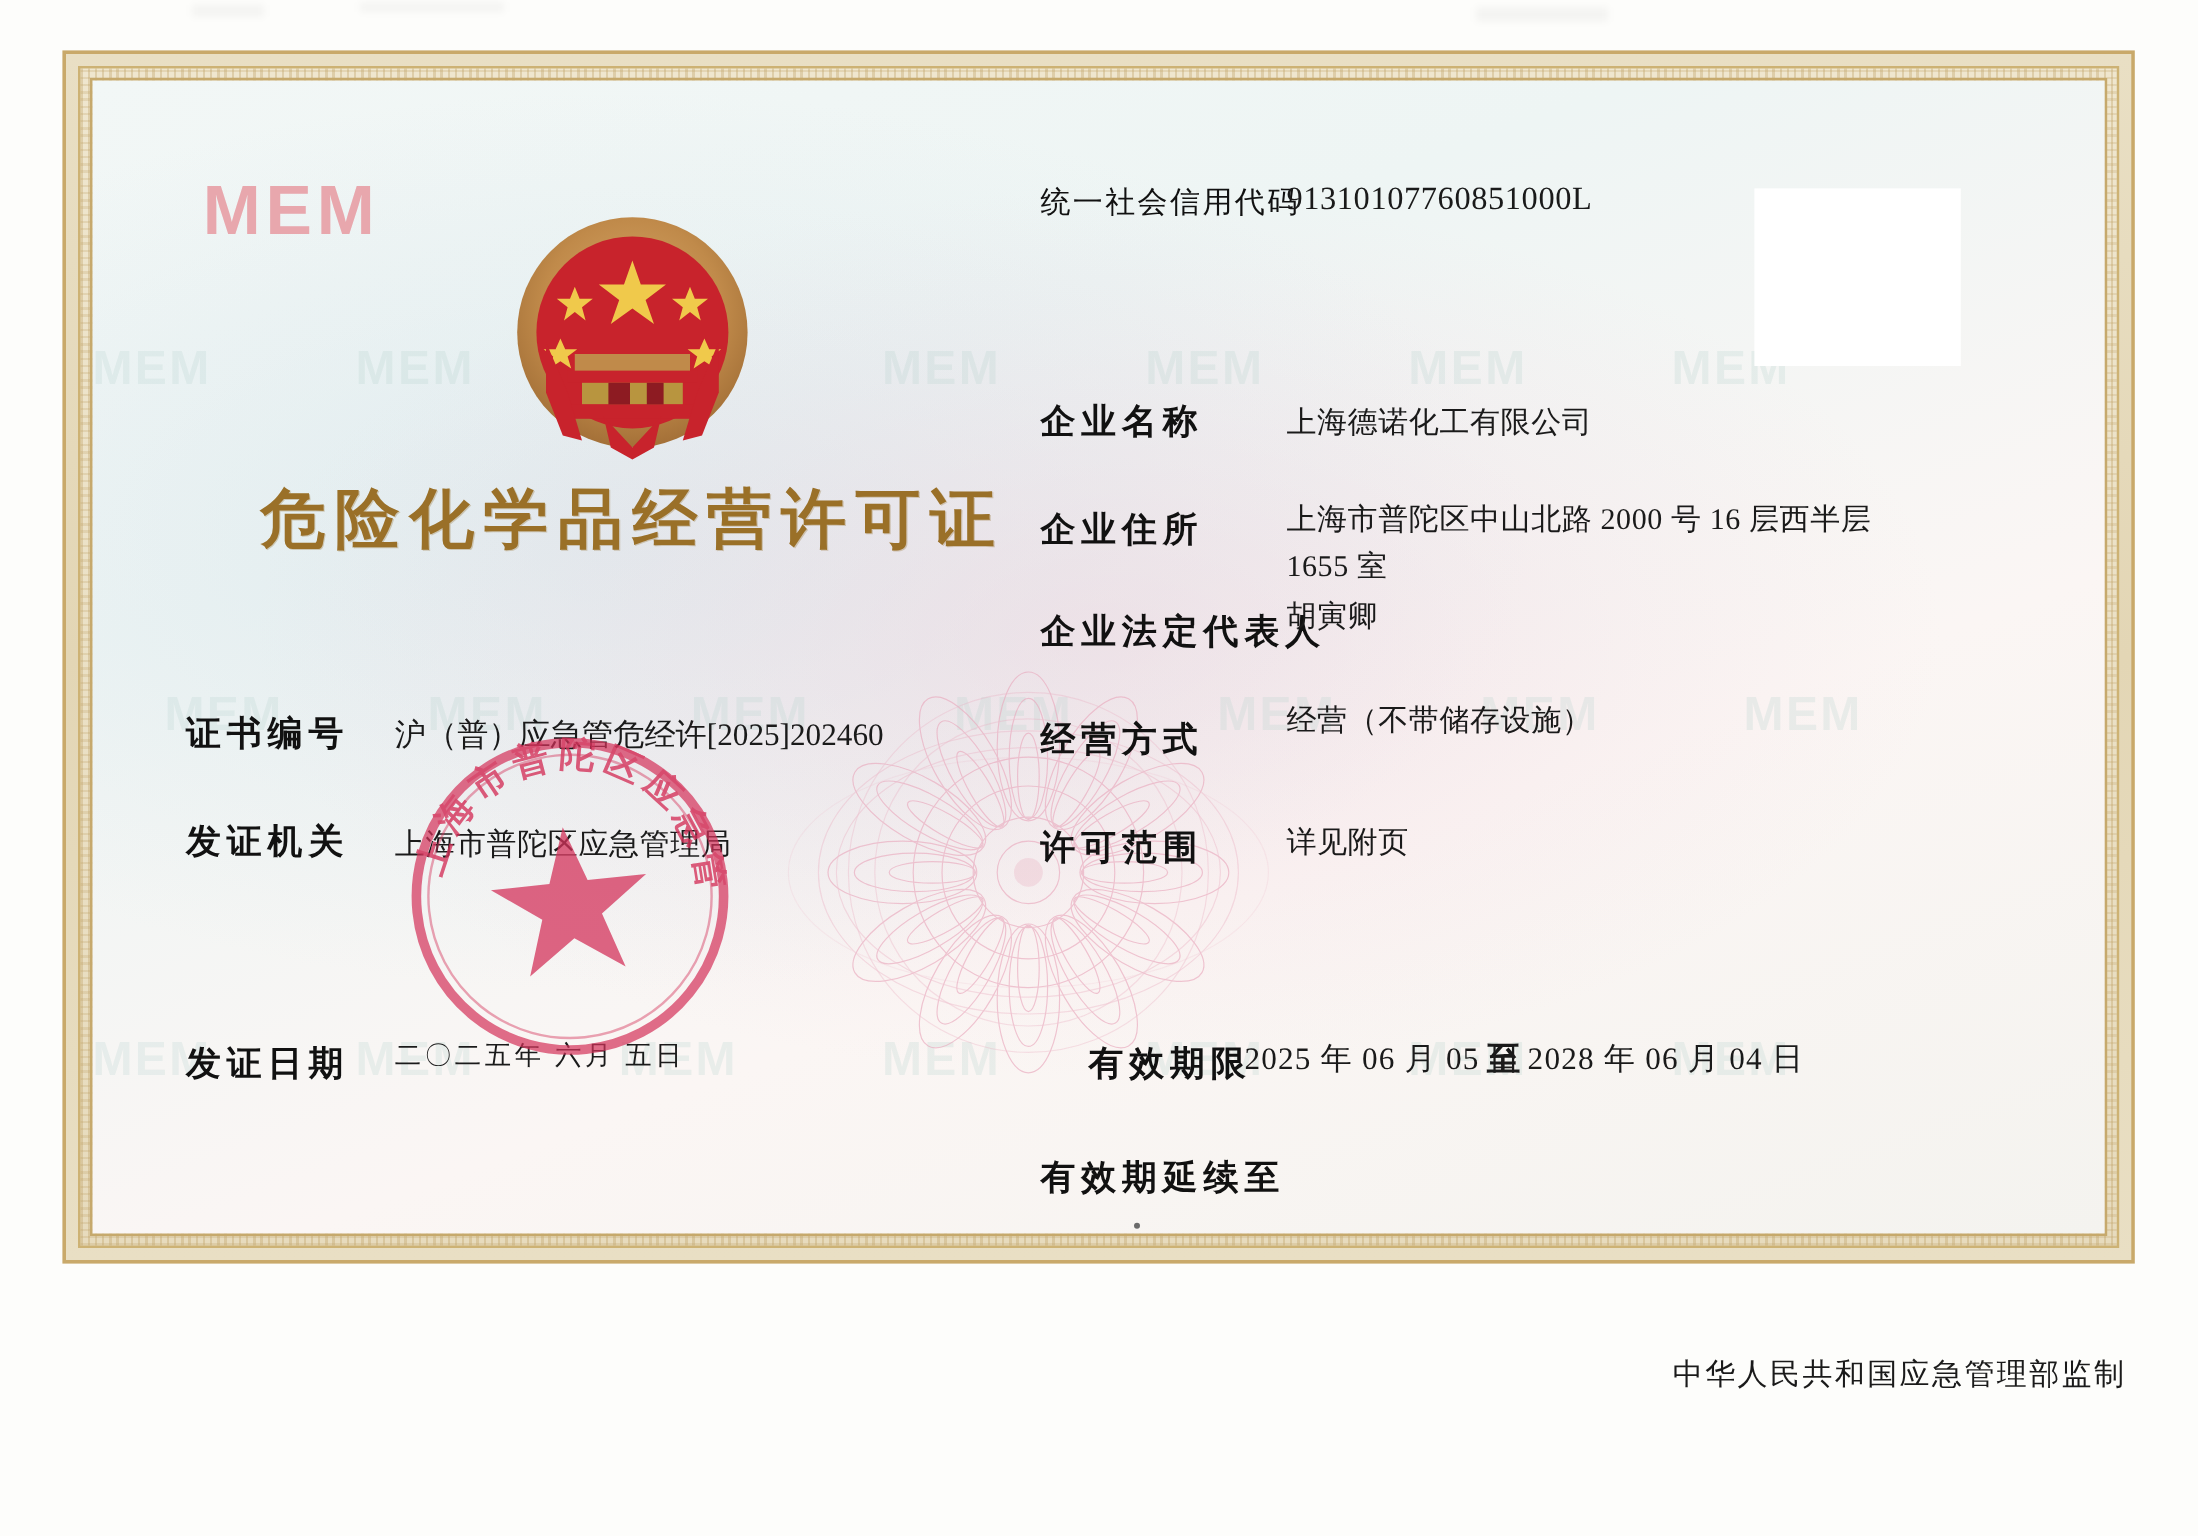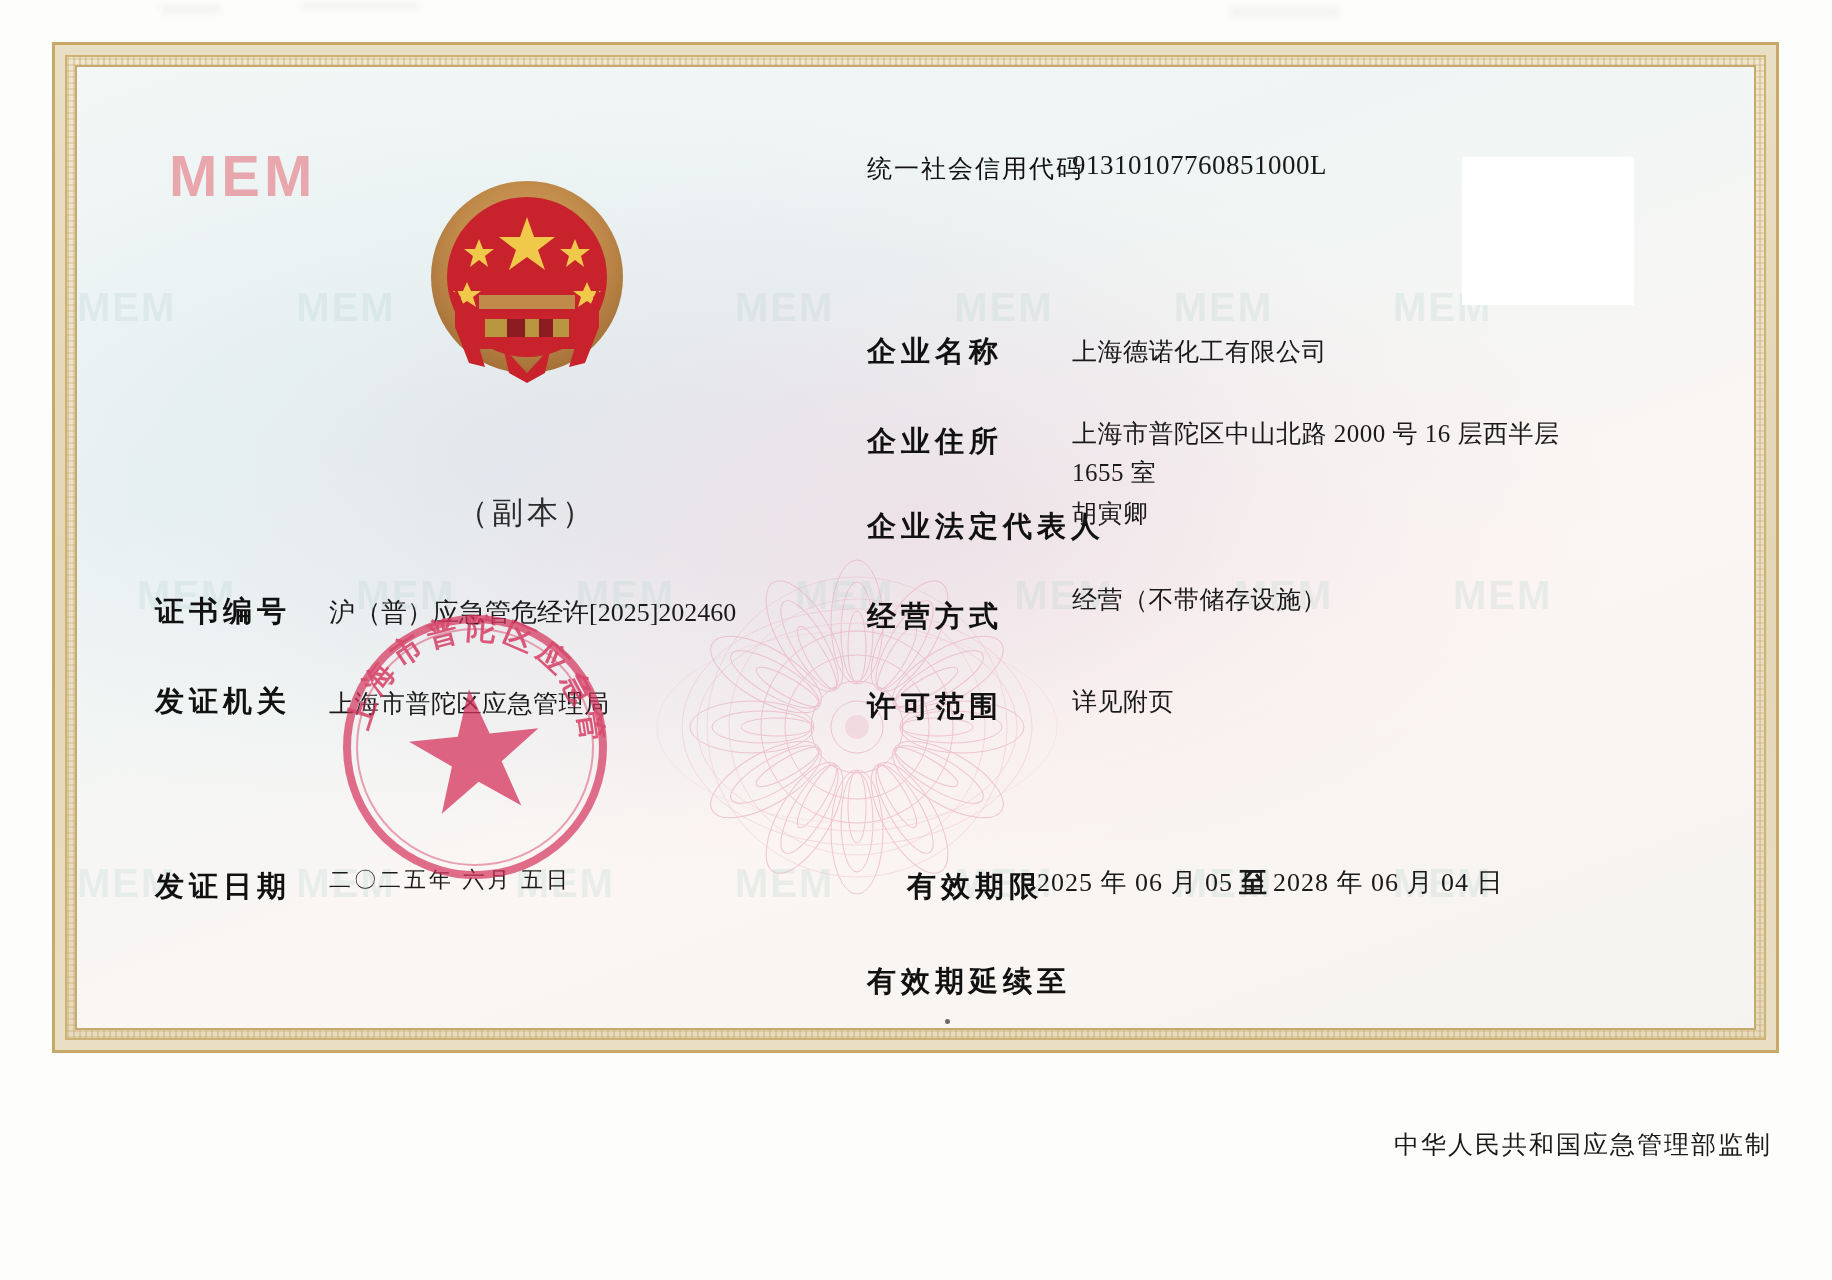--- a/index.html
+++ b/index.html
@@ -338,21 +338,21 @@
             <rect x="132" y="142" width="14" height="18" fill="#8d1b22"></rect>
           </g>
 
           <g fill="#c8232c">
             <polygon points="48,108 66,150 78,190 62,186 48,150"></polygon>
             <polygon points="192,108 174,150 162,190 178,186 192,150"></polygon>
             <polygon points="96,170 120,196 144,170 138,196 120,206 102,196"></polygon>
           </g>
         </svg>
 
-        <div id="doc-subtitle">（副本）</div>
+        <div id="doc-title">危险化学品经营许可证</div>
 
         <div class="label" id="lbl-cert-no">证书编号</div>
         <div class="value" id="val-cert-no">沪（普）应急管危经许[2025]202460</div>
 
         <div class="label" id="lbl-issuer">发证机关</div>
         <div class="value" id="val-issuer">上海市普陀区应急管理局</div>
 
         <div class="label" id="lbl-issue-dt">发证日期</div>
         <div class="value" id="val-issue-dt">二〇二五年 六月 五日</div>
 

